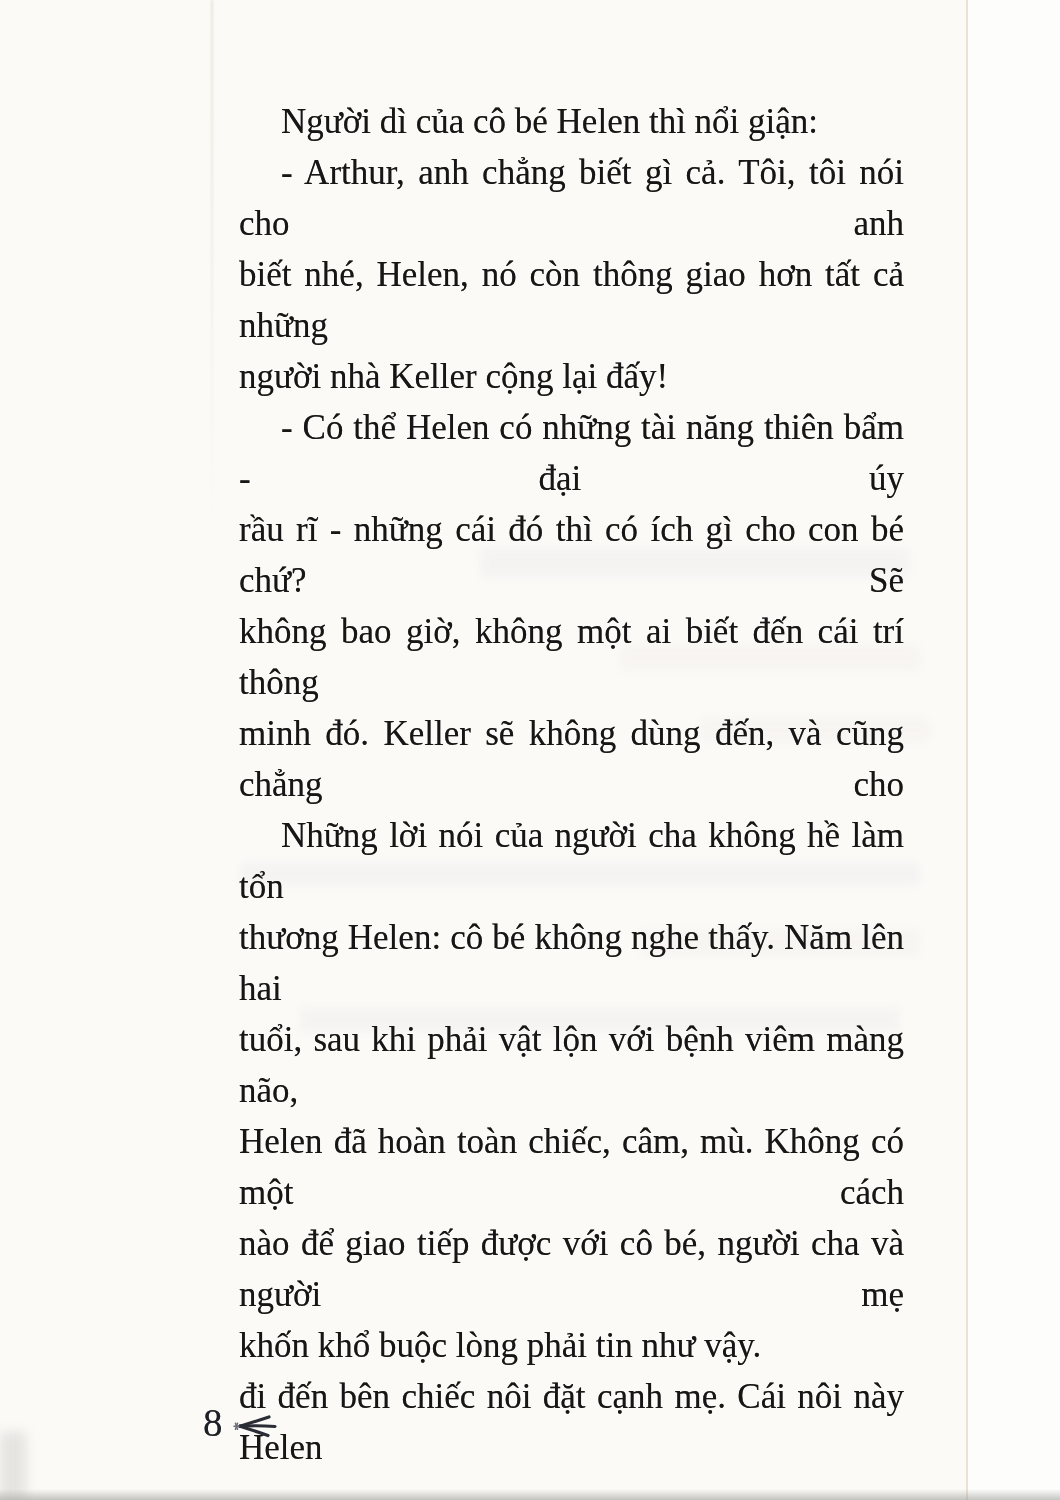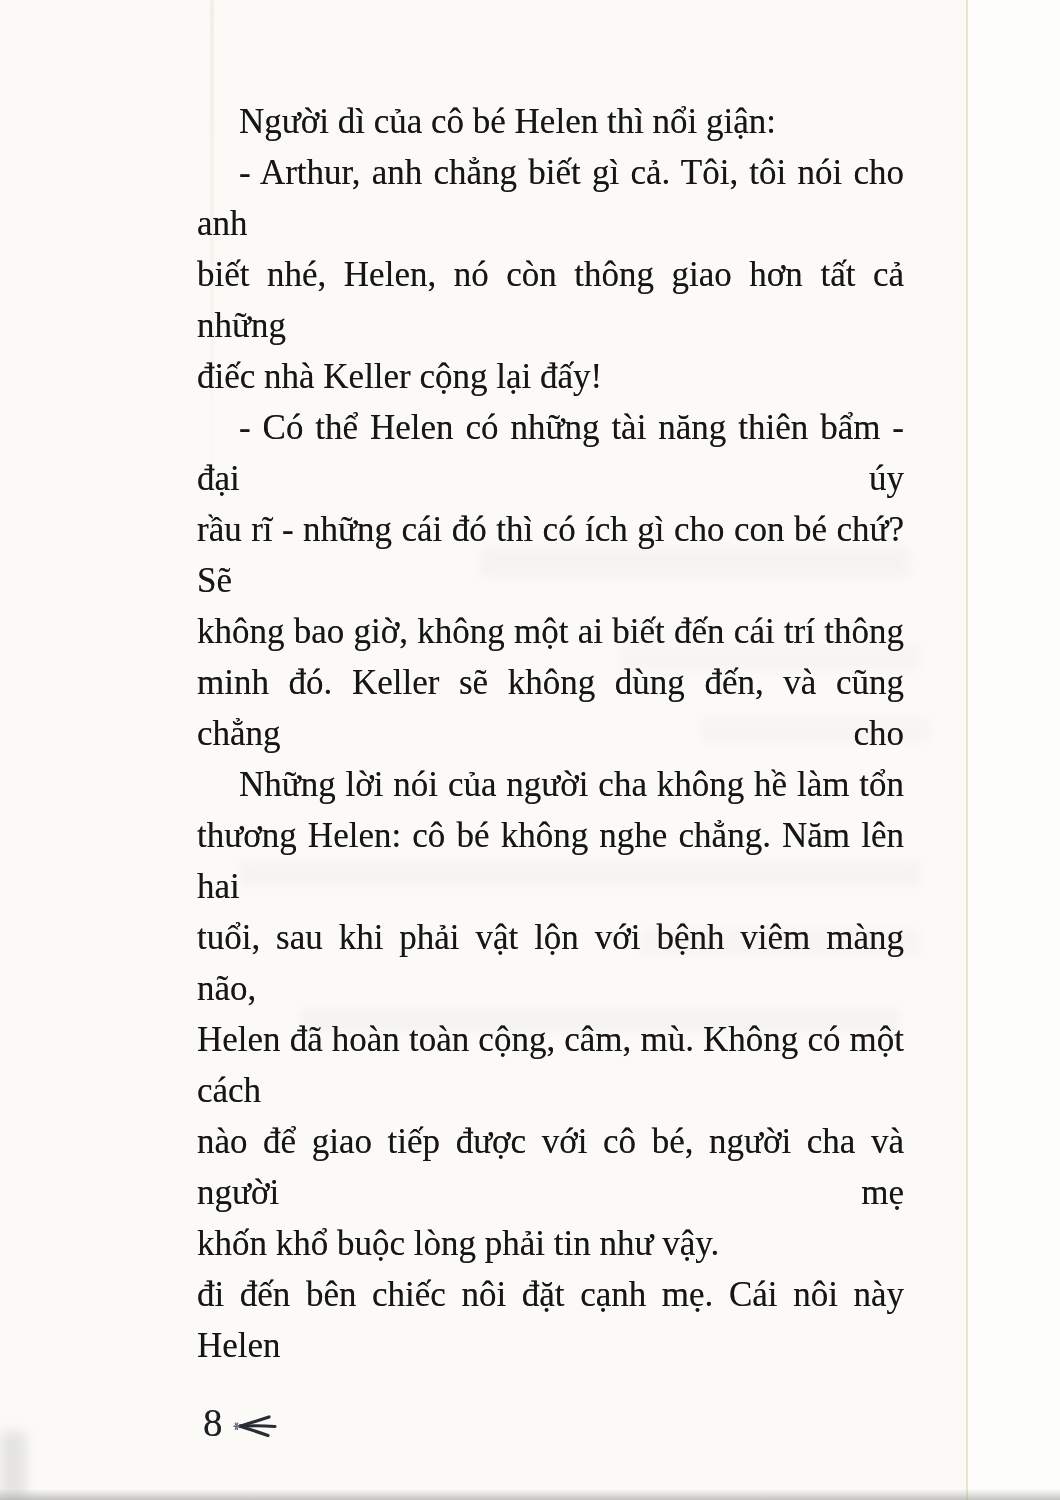--- a/index.html
+++ b/index.html
@@ -70,20 +70,21 @@
     width: 707px;
     font-size: 35px;
     line-height: 51px;
     color: #161616;
     text-shadow: 0 0 0.6px rgba(10,10,10,0.55);
   }
   .ln {
     text-align: justify;
     text-align-last: justify;
     white-space: normal;
+    margin-left: 42px;
   }
   .ln.last { text-align-last: left; }
   .ln.first { text-indent: 42px; }
 
   .page-footer {
     position: absolute;
     left: 203px; top: 1398px;
     height: 50px;
     display: flex;
     align-items: center;
@@ -118,35 +119,35 @@
 
   <div class="textblock">
 
     <div class="para">
       <div class="ln first last">Người dì của cô bé Helen thì nổi giận:</div>
     </div>
 
     <div class="para">
       <div class="ln first">- Arthur, anh chẳng biết gì cả. Tôi, tôi nói cho anh</div>
       <div class="ln">biết nhé, Helen, nó còn thông giao hơn tất cả những</div>
-      <div class="ln last">điếc nhà Keller cộng lại đấy!</div>
+      <div class="ln last">người nhà Keller cộng lại đấy!</div>
     </div>
 
     <div class="para">
       <div class="ln first">- Có thể Helen có những tài năng thiên bẩm - đại úy</div>
       <div class="ln">rầu rĩ - những cái đó thì có ích gì cho con bé chứ? Sẽ</div>
       <div class="ln">không bao giờ, không một ai biết đến cái trí thông</div>
       <div class="ln">minh đó. Keller sẽ không dùng đến, và cũng chẳng cho</div>
     </div>
 
     <div class="para">
       <div class="ln first">Những lời nói của người cha không hề làm tổn</div>
-      <div class="ln">thương Helen: cô bé không nghe chẳng. Năm lên hai</div>
+      <div class="ln">thương Helen: cô bé không nghe thấy. Năm lên hai</div>
       <div class="ln">tuổi, sau khi phải vật lộn với bệnh viêm màng não,</div>
-      <div class="ln">Helen đã hoàn toàn cộng, câm, mù. Không có một cách</div>
+      <div class="ln">Helen đã hoàn toàn chiếc, câm, mù. Không có một cách</div>
       <div class="ln">nào để giao tiếp được với cô bé, người cha và người mẹ</div>
       <div class="ln last">khốn khổ buộc lòng phải tin như vậy.</div>
     </div>
 
     <div class="para">
       <div class="ln">đi đến bên chiếc nôi đặt cạnh mẹ. Cái nôi này Helen</div>
 
     </div>
 
   </div>

